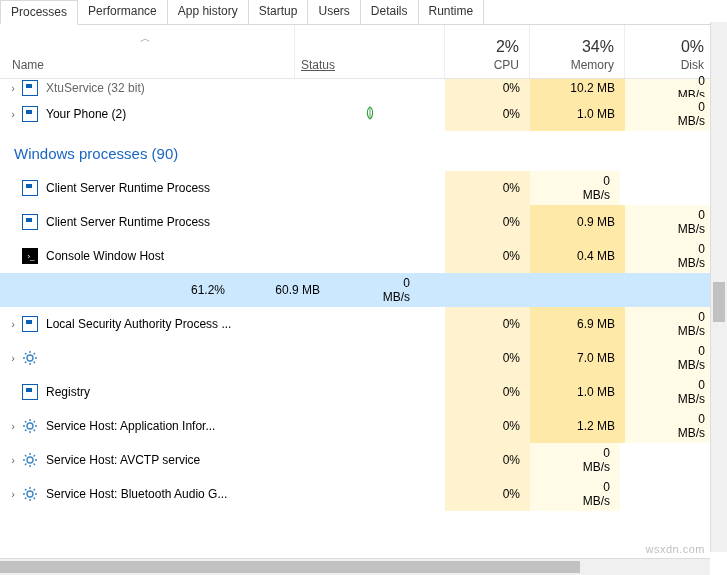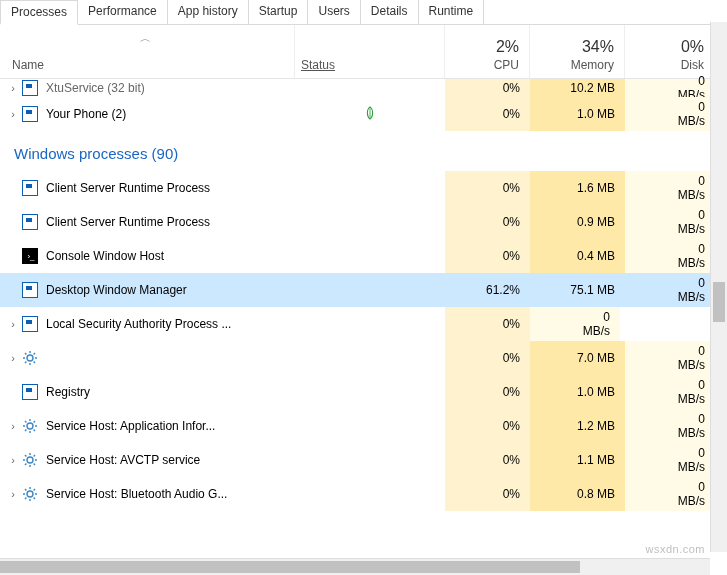--- a/index.html
+++ b/index.html
@@ -277,21 +277,20 @@
     <div class="group-header">Windows processes (90)</div>
     <div class="row">
       <div class="cell-name">
         <span class="expander" style="visibility: hidden;"></span>
         <span style="width: 0px;"></span>
         <span class="icon icon-app" style="margin-left: 0px;"></span>
         <span>Client Server Runtime Process</span>
       </div>
       <div class="cell-status"></div>
       <div class="cell-metric cell-cpu">0%</div>
-      <div class="cell-metric cell-memory">1.6 MB</div>
       <div class="cell-metric cell-disk">0 MB/s</div>
     </div>
     <div class="row">
       <div class="cell-name">
         <span class="expander" style="visibility: hidden;"></span>
         <span style="width: 0px;"></span>
         <span class="icon icon-app" style="margin-left: 0px;"></span>
         <span>Client Server Runtime Process</span>
       </div>
       <div class="cell-status"></div>
@@ -305,40 +304,35 @@
         <span style="width: 0px;"></span>
         <span class="icon icon-console" style="margin-left: 0px;">›_</span>
         <span>Console Window Host</span>
       </div>
       <div class="cell-status"></div>
       <div class="cell-metric cell-cpu">0%</div>
       <div class="cell-metric cell-memory">0.4 MB</div>
       <div class="cell-metric cell-disk">0 MB/s</div>
     </div>
     <div class="row selected">
-      <div class="cell-name">
-        <span class="expander" style="visibility: hidden;"></span>
-        <span style="width: 0px;"></span>
-        <span class="icon icon-app" style="margin-left: 0px;"></span>
-        <span>Desktop Window Manager</span>
-      </div>
       <div class="cell-status"></div>
       <div class="cell-metric cell-cpu">61.2%</div>
-      <div class="cell-metric cell-memory">75.1 MB</div>
+      <div class="cell-metric cell-memory">60.9 MB</div>
       <div class="cell-metric cell-disk">0 MB/s</div>
     </div>
     <div class="row">
       <div class="cell-name">
         <span class="expander">›</span>
         <span style="width: 0px;"></span>
         <span class="icon icon-app" style="margin-left: 0px;"></span>
         <span>Local Security Authority Process ...</span>
       </div>
       <div class="cell-status"></div>
       <div class="cell-metric cell-cpu">0%</div>
+      <div class="cell-metric cell-memory">6.9 MB</div>
       <div class="cell-metric cell-disk">0 MB/s</div>
     </div>
     <div class="row">
       <div class="cell-name">
         <span class="expander">›</span>
         <span style="width: 0px;"></span>
         <span class="icon icon-gear" style="margin-left: 0px;">
           <svg viewBox="0 0 16 16">
             <circle cx="8" cy="8" r="3" fill="none" stroke="#3b87c8" stroke-width="1.4"></circle>
             <g stroke="#3b87c8" stroke-width="1.4">
@@ -413,21 +407,20 @@
               <line x1="11.6" y1="11.6" x2="13" y2="13"></line>
               <line x1="3" y1="13" x2="4.4" y2="11.6"></line>
               <line x1="11.6" y1="4.4" x2="13" y2="3"></line>
             </g>
           </svg>
         </span>
         <span>Service Host: AVCTP service</span>
       </div>
       <div class="cell-status"></div>
       <div class="cell-metric cell-cpu">0%</div>
-      <div class="cell-metric cell-memory">1.1 MB</div>
       <div class="cell-metric cell-disk">0 MB/s</div>
     </div>
     <div class="row">
       <div class="cell-name">
         <span class="expander">›</span>
         <span style="width: 0px;"></span>
         <span class="icon icon-gear" style="margin-left: 0px;">
           <svg viewBox="0 0 16 16">
             <circle cx="8" cy="8" r="3" fill="none" stroke="#3b87c8" stroke-width="1.4"></circle>
             <g stroke="#3b87c8" stroke-width="1.4">
@@ -439,21 +432,20 @@
               <line x1="11.6" y1="11.6" x2="13" y2="13"></line>
               <line x1="3" y1="13" x2="4.4" y2="11.6"></line>
               <line x1="11.6" y1="4.4" x2="13" y2="3"></line>
             </g>
           </svg>
         </span>
         <span>Service Host: Bluetooth Audio G...</span>
       </div>
       <div class="cell-status"></div>
       <div class="cell-metric cell-cpu">0%</div>
-      <div class="cell-metric cell-memory">0.8 MB</div>
       <div class="cell-metric cell-disk">0 MB/s</div>
     </div>
   </div>
 
 <div class="scrollbar-v">
   <div class="thumb"></div>
 </div>
 <div class="scrollbar-h">
   <div class="thumb"></div>
 </div>

